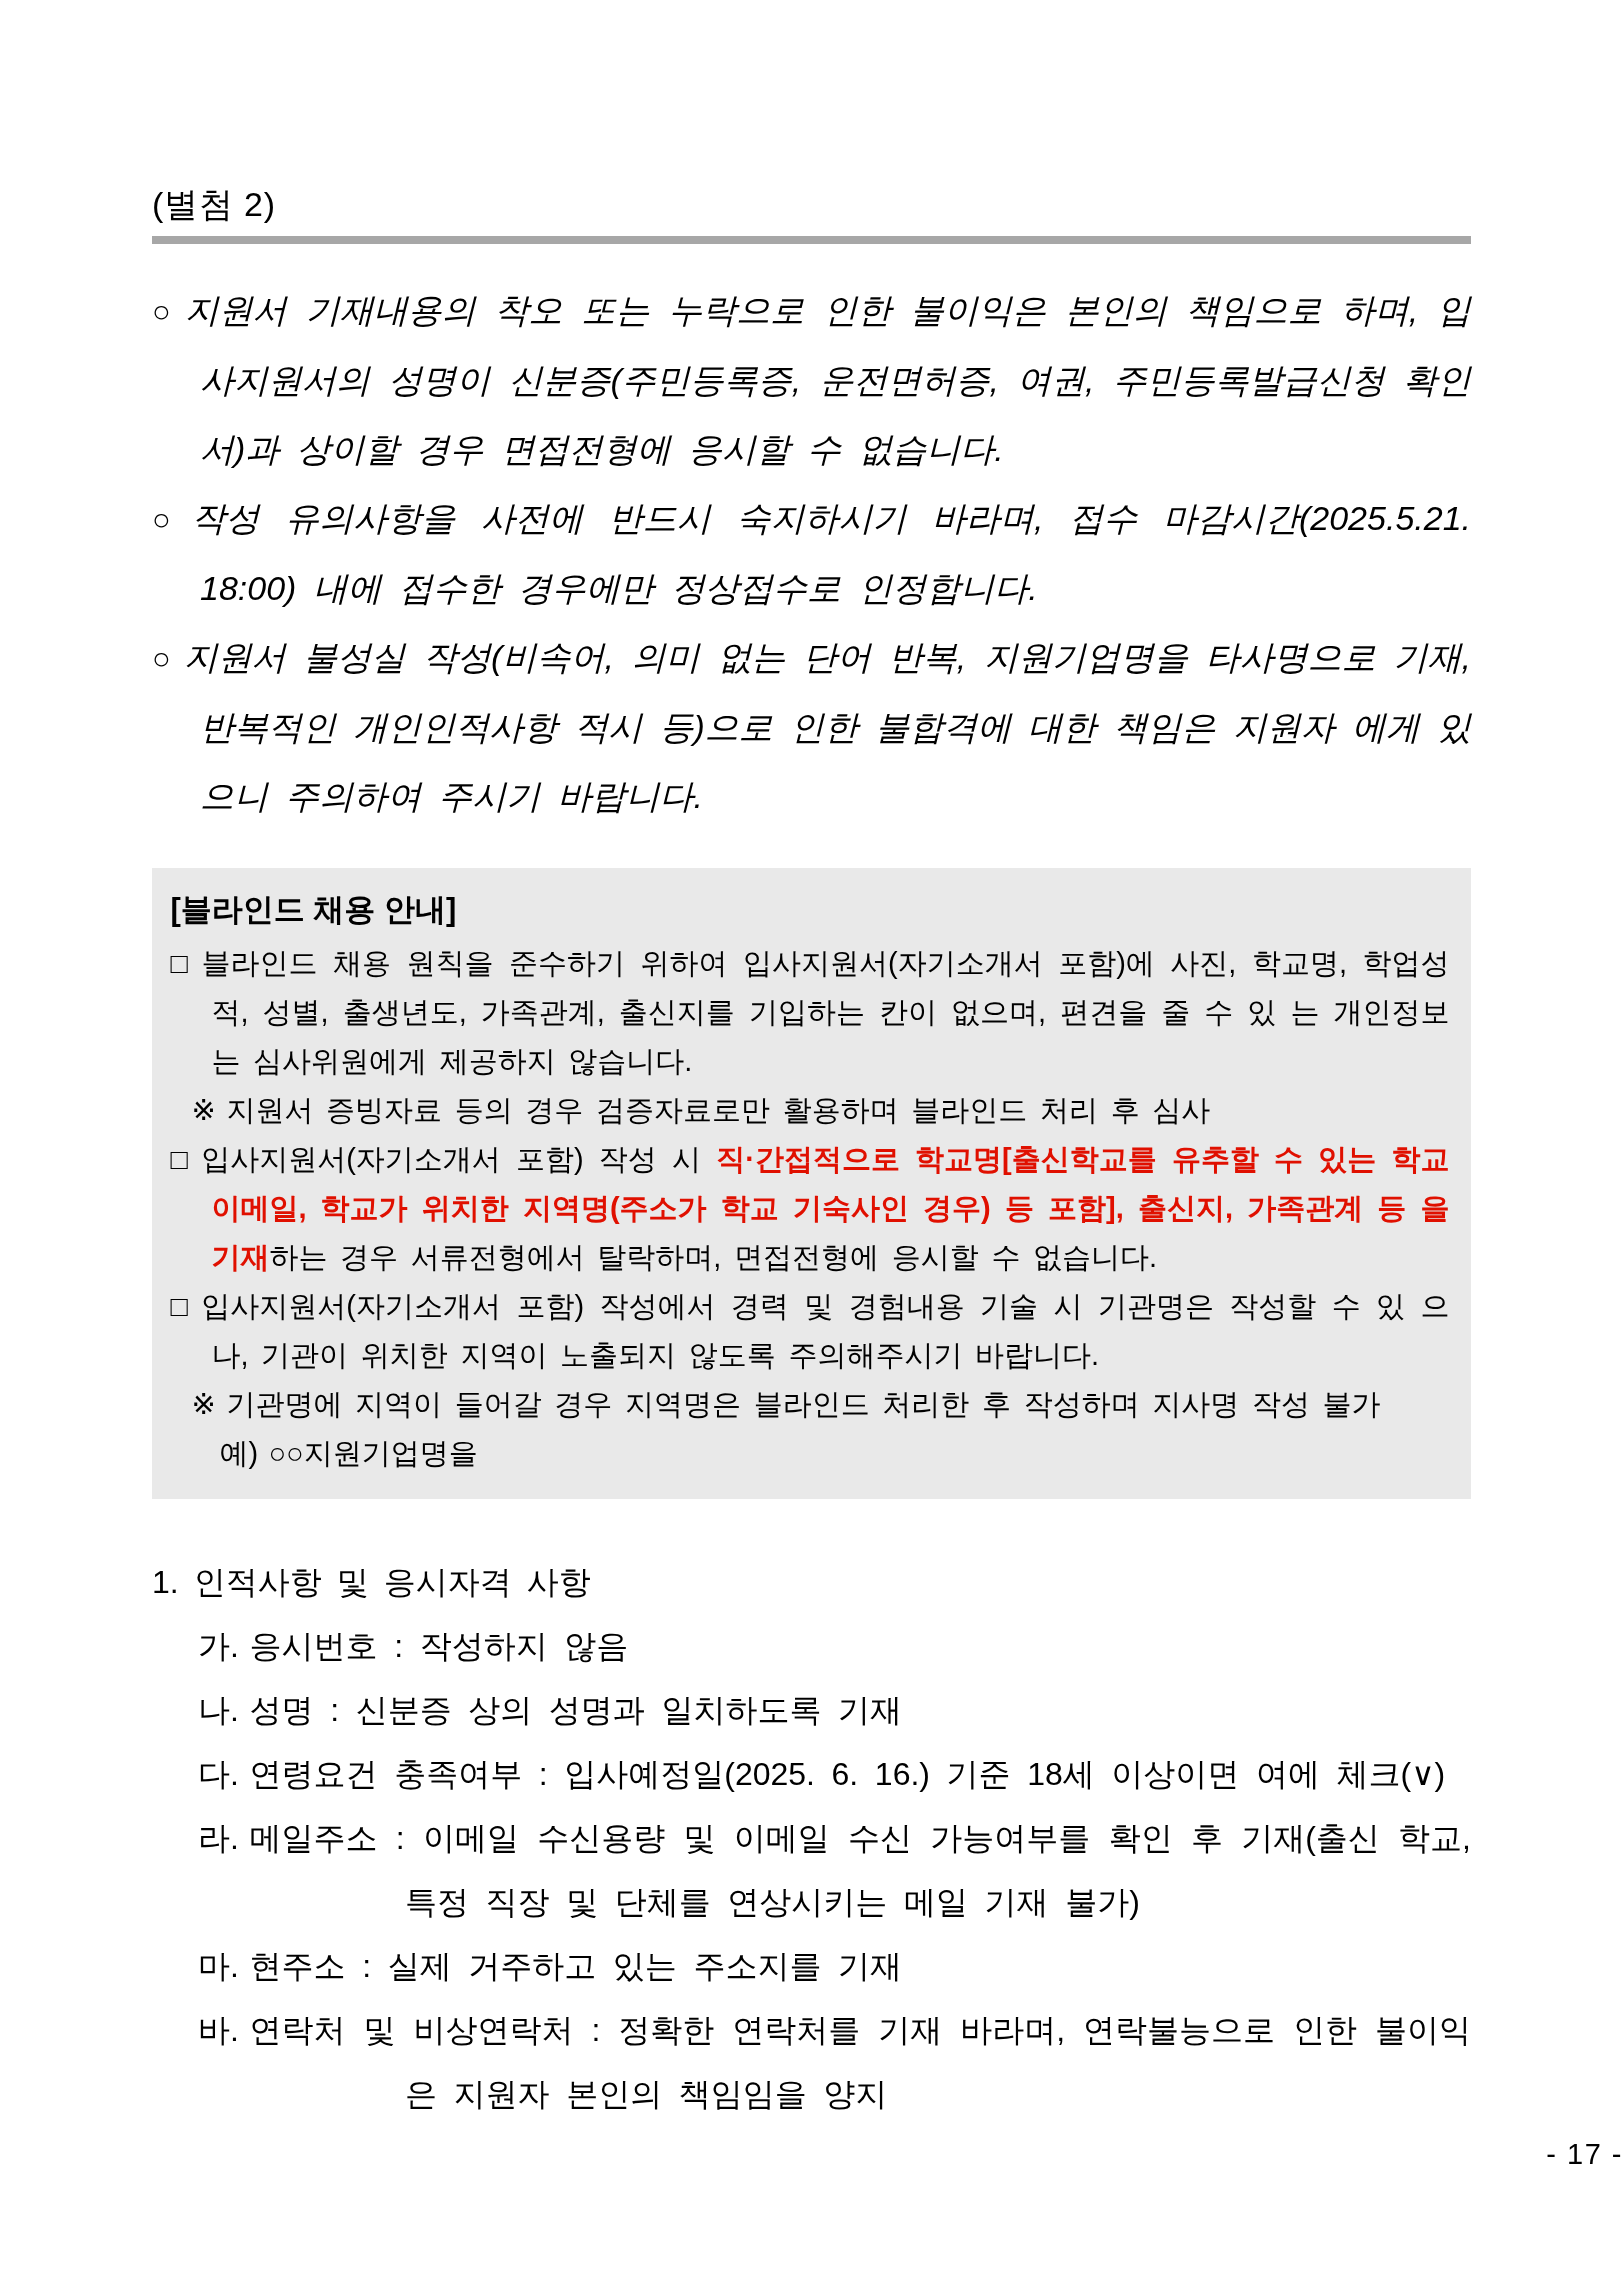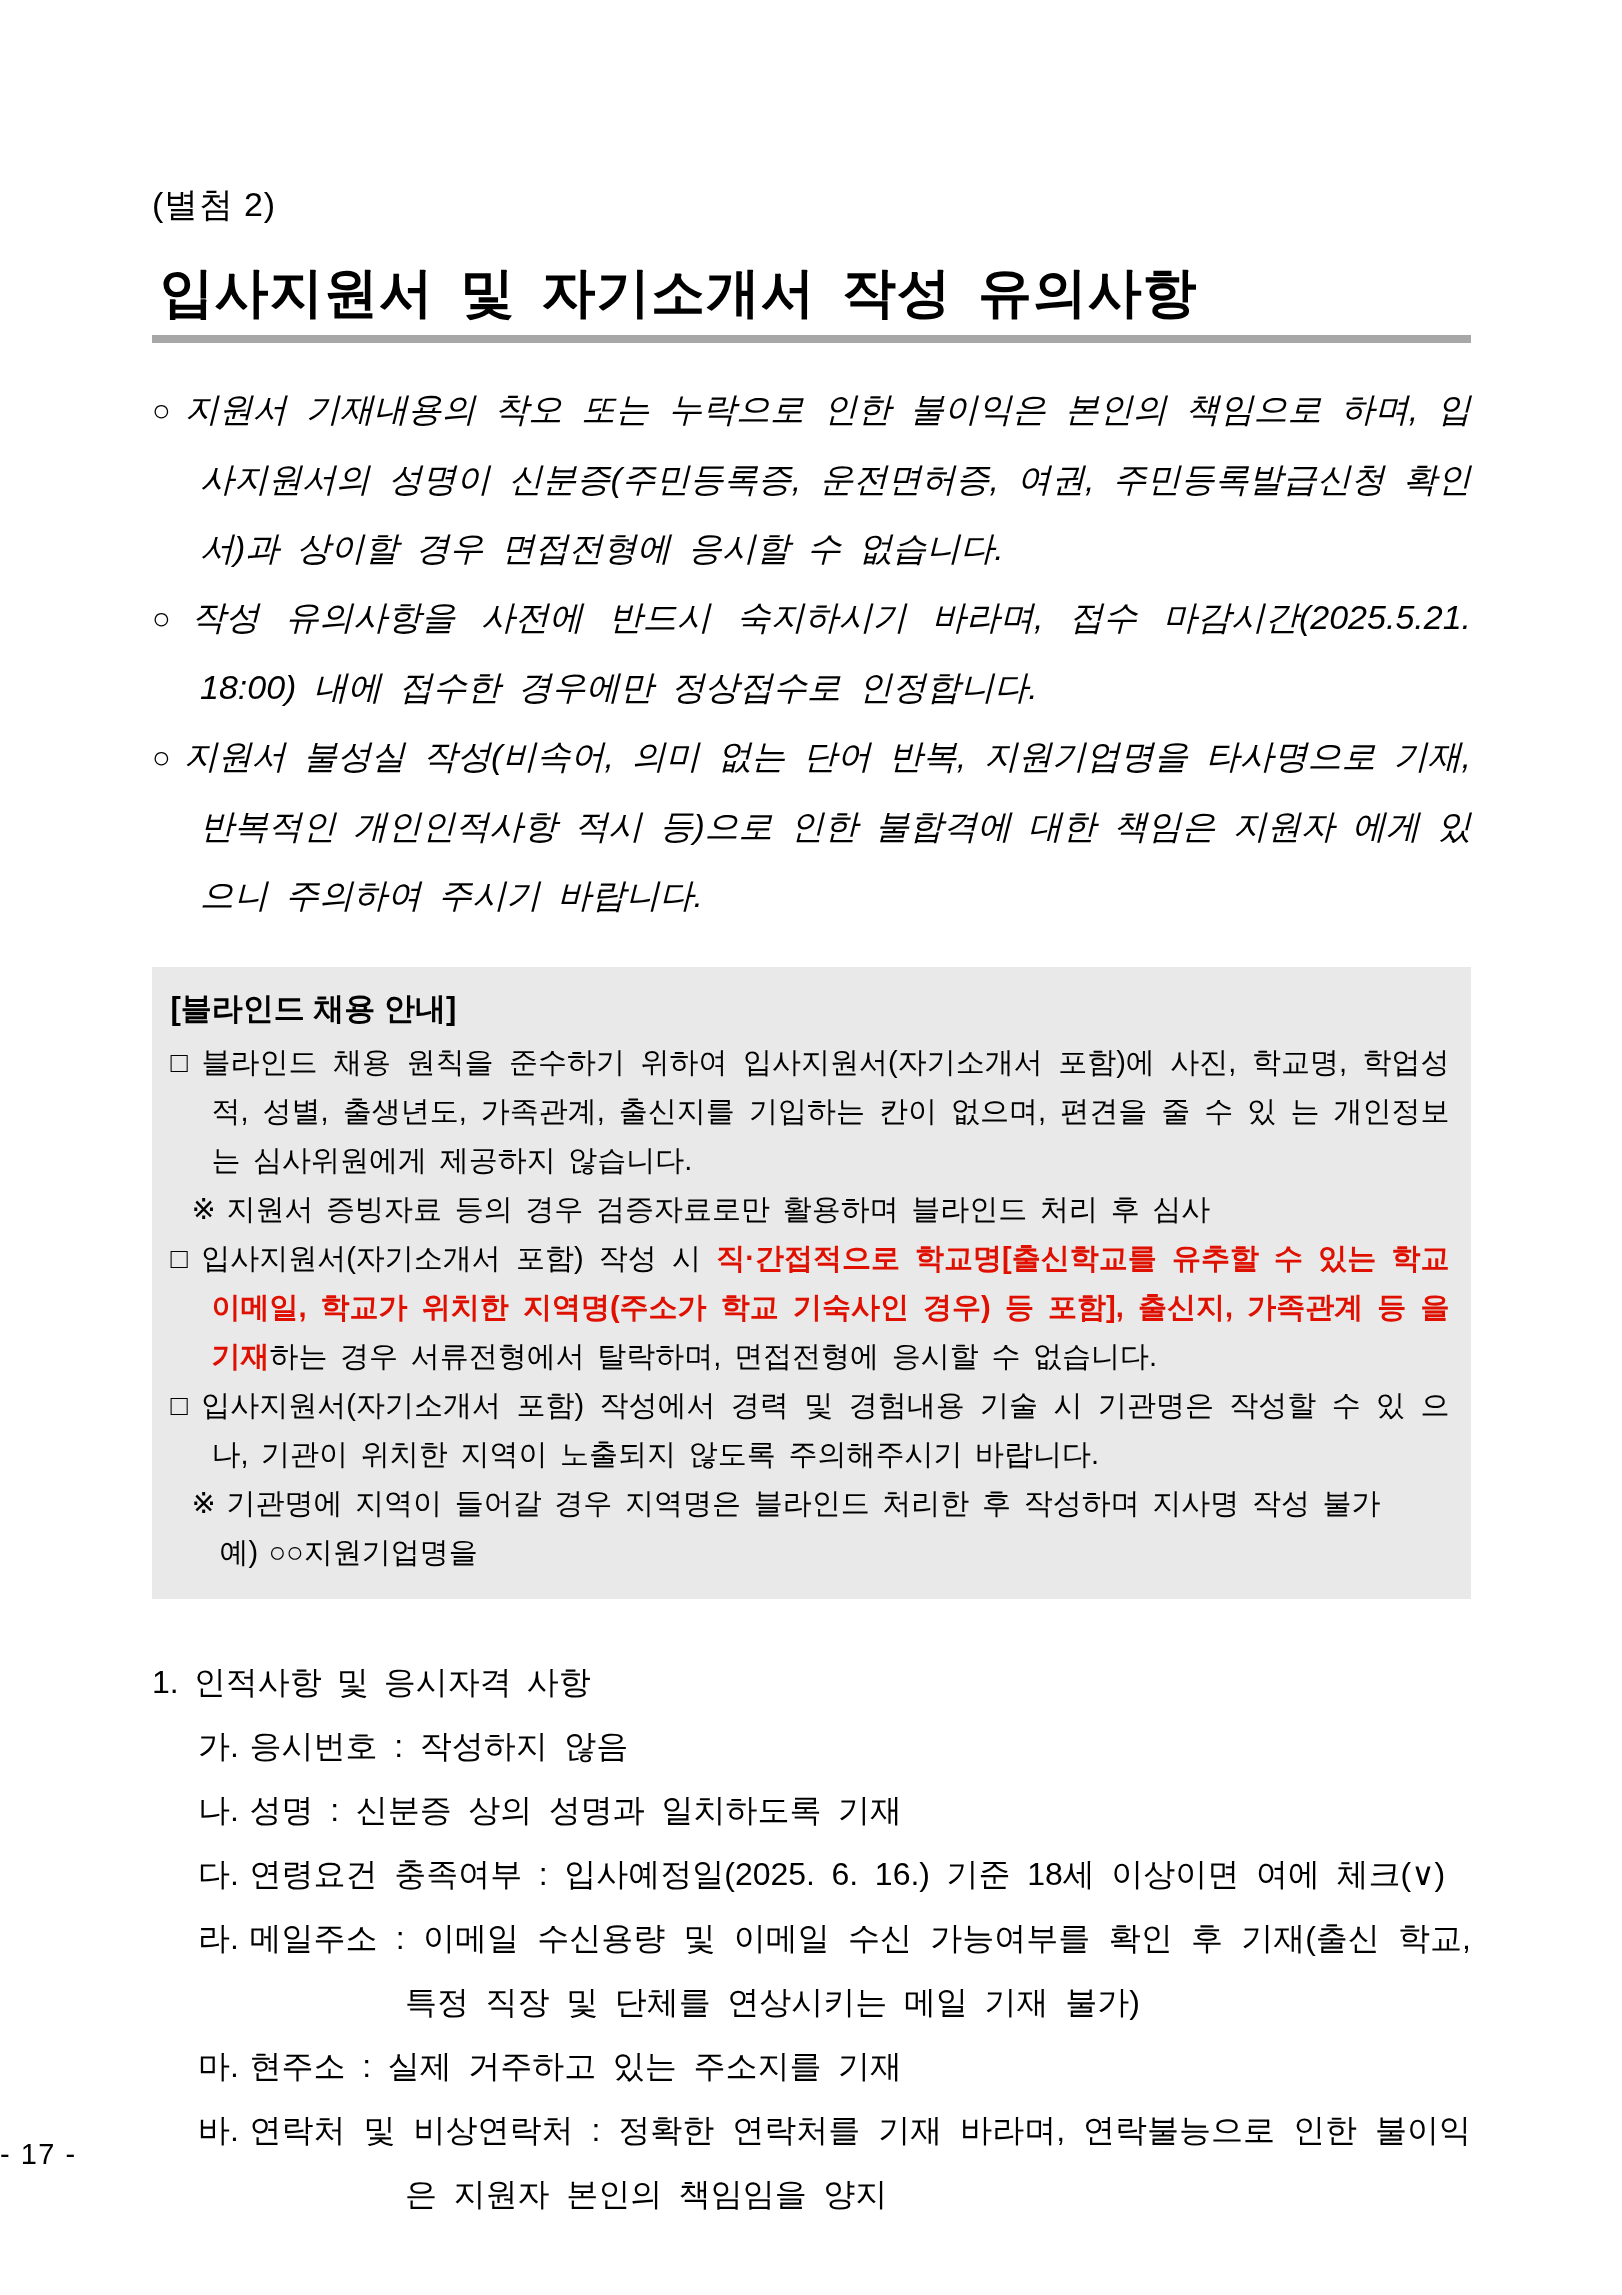--- a/index.html
+++ b/index.html
@@ -90,33 +90,32 @@
     padding-left: 207px;
     text-indent: -207px;
     word-spacing: 7.7px;
   }
   .list-item .label { margin-right: 10.7px; }
   .page-footer {
     position: absolute;
     top: 2138px;
     left: 0;
     width: 1623px;
-    text-align: left;
+    text-align: right;
     font-size: 29px;
     letter-spacing: 1.5px;
   }
 </style>
 </head>
 <body>
 
 <div class="page">
 
   <div class="attachment-label">(별첨 2)</div>
 
-  <h1 class="doc-title">입사지원서 및 자기소개서 작성 유의사항</h1>
   <div class="title-bar"></div>
 
   <div class="bullets">
     <p class="bullet"><span class="marker">○</span><span>지원서 기재내용의 착오 또는 누락으로 인한 불이익은 본인의 책임으로 하며, 입사지원서의 성명이 신분증(주민등록증, 운전면허증, 여권, 주민등록발급신청 확인서)과 상이할 경우 면접전형에 응시할 수 없습니다.</span></p>
     <p class="bullet"><span class="marker">○</span><span>작성 유의사항을 사전에 반드시 숙지하시기 바라며, 접수 마감시간(2025.5.21. 18:00) 내에 접수한 경우에만 정상접수로 인정합니다.</span></p>
     <p class="bullet"><span class="marker">○</span><span>지원서 불성실 작성(비속어, 의미 없는 단어 반복, 지원기업명을 타사명으로 기재, 반복적인 개인인적사항 적시 등)으로 인한 불합격에 대한 책임은 지원자 에게 있으니 주의하여 주시기 바랍니다.</span></p>
   </div>
 
   <div class="blind-box">
     <p class="box-title">[블라인드 채용 안내]</p>

